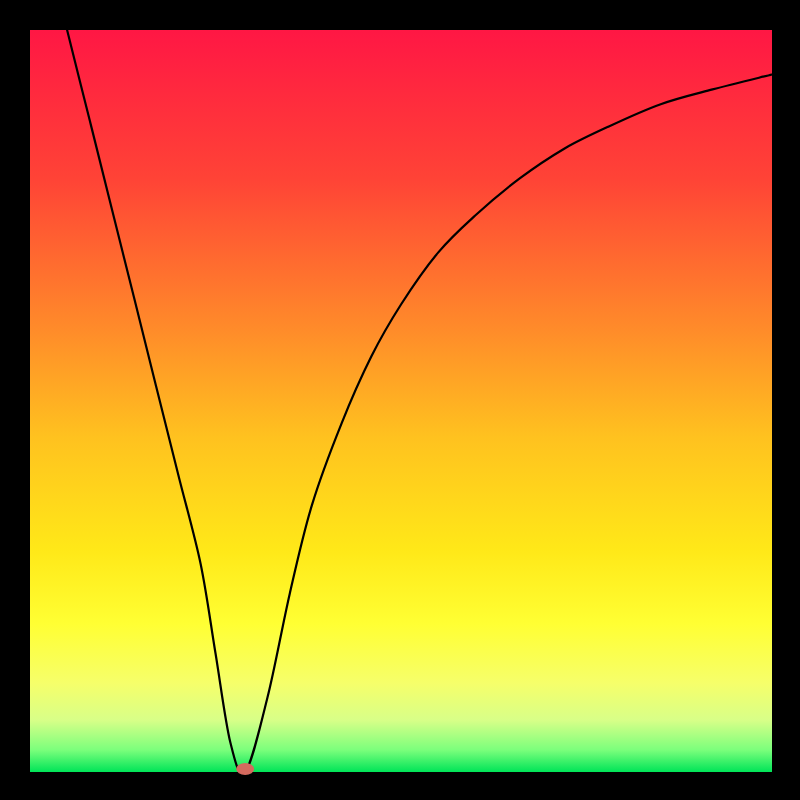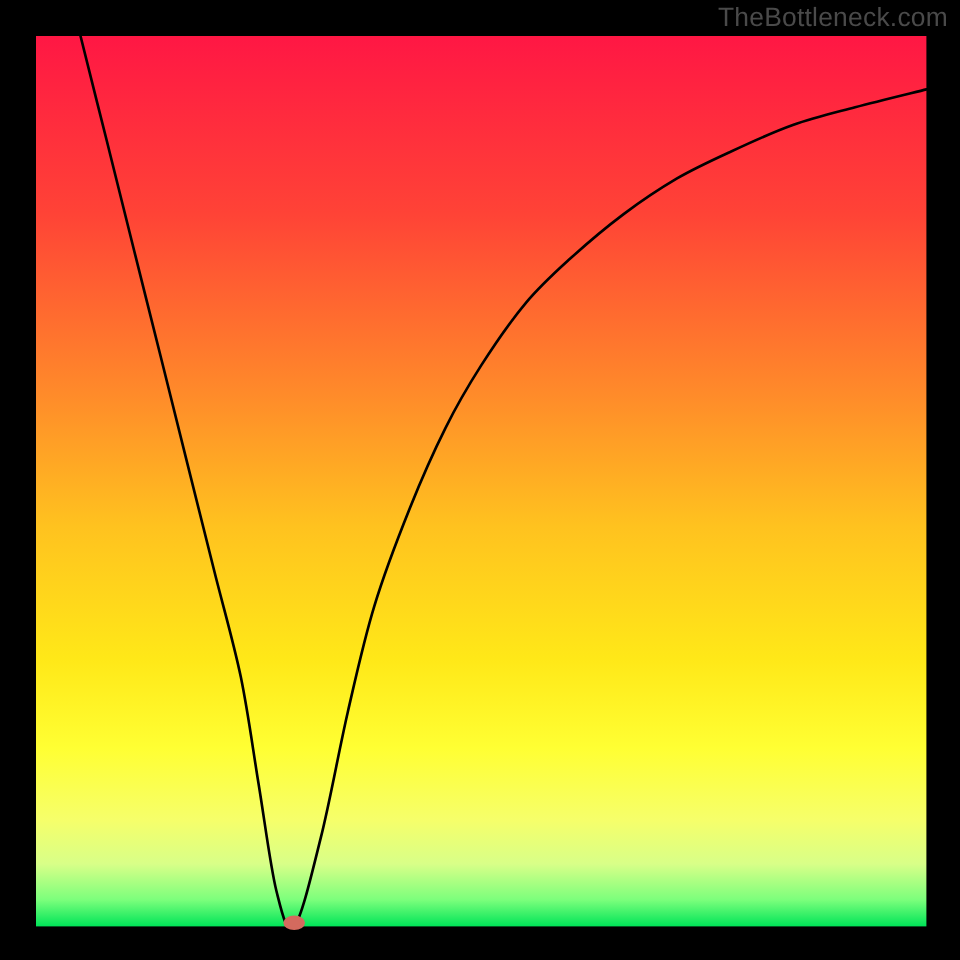--- a/index.html
+++ b/index.html
@@ -33,21 +33,20 @@
     position: absolute;
     top: 0;
     left: 0;
   }
 </style>
 </head>
 <body>
 
 <div class="frame">
 
-  <div class="watermark">TheBottleneck.com</div>
 
   <svg width="800" height="800" viewBox="0 0 800 800">
     <defs>
       <linearGradient id="bgGrad" x1="0" y1="0" x2="0" y2="1">
       <stop offset="0%" stop-color="#ff1744"></stop>
           <stop offset="20%" stop-color="#ff4336"></stop>
           <stop offset="40%" stop-color="#ff8a2a"></stop>
           <stop offset="55%" stop-color="#ffc21f"></stop>
           <stop offset="70%" stop-color="#ffe818"></stop>
           <stop offset="80%" stop-color="#ffff33"></stop>

